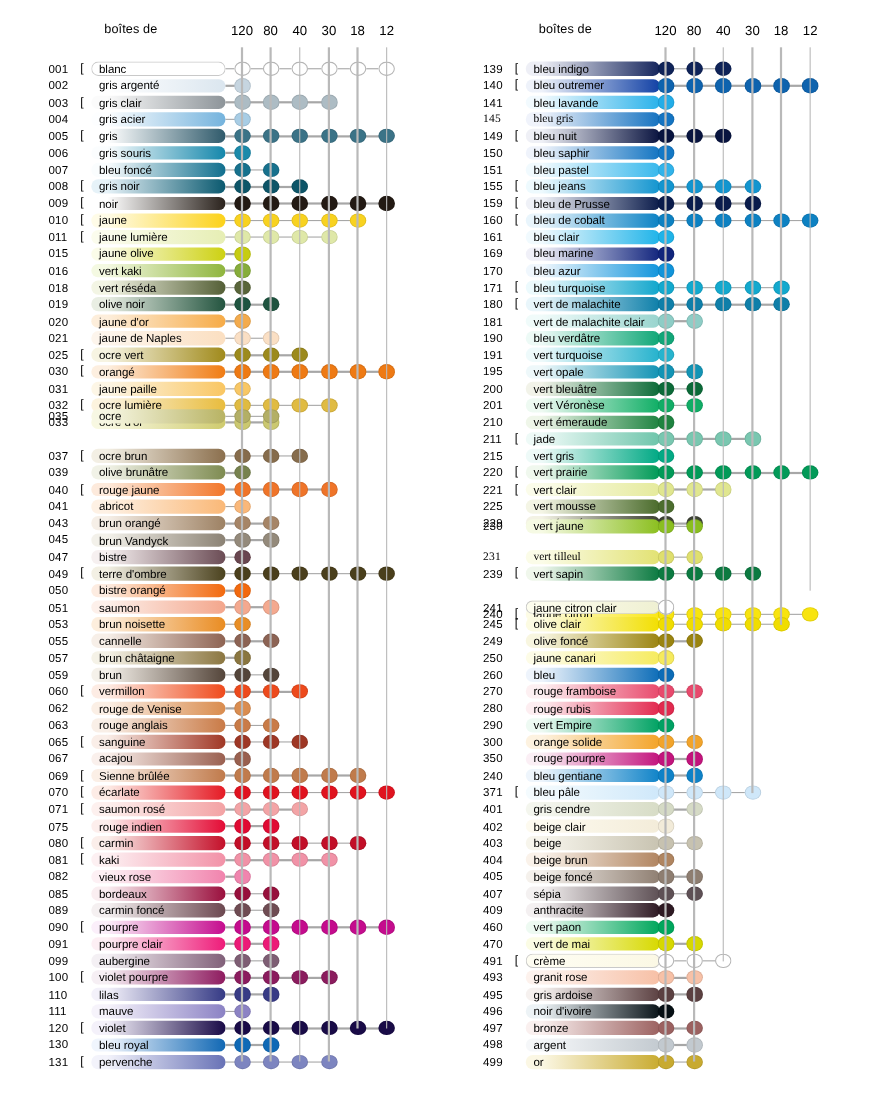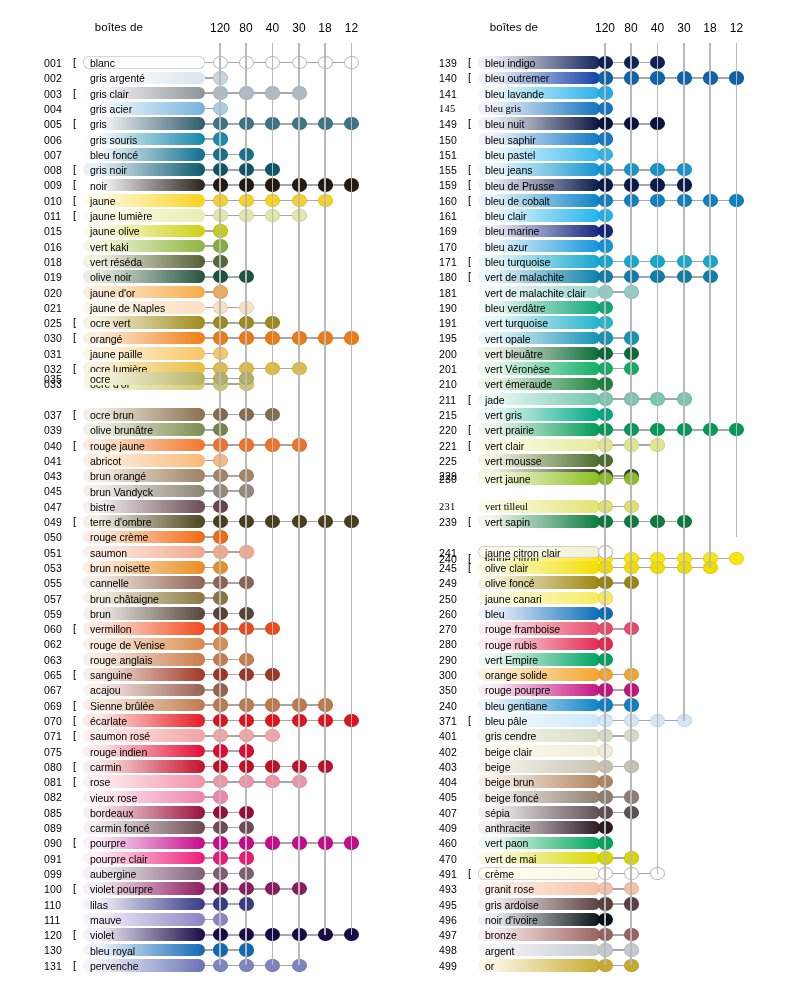--- a/index.html
+++ b/index.html
@@ -418,21 +418,21 @@
           <div class="dot ring" style="left: 220px; background: rgb(74, 63, 28);"></div>
           <div class="dot ring" style="left: 246px; background: rgb(74, 63, 28);"></div>
           <div class="dot ring" style="left: 272.5px; background: rgb(74, 63, 28);"></div>
           <div class="dot ring" style="left: 299px; background: rgb(74, 63, 28);"></div>
           <div class="dot ring" style="left: 325px; background: rgb(74, 63, 28);"></div>
           <div class="dot ring" style="left: 351.5px; background: rgb(74, 63, 28);"></div>
         </div>
         <div class="row" style="top: 529.3px;">
           <div class="code">050</div>
           <div class="swatch" style="background: linear-gradient(to right, rgb(253, 236, 225) 0%, rgb(253, 236, 225) 12%, rgb(242, 105, 14) 100%);"></div>
-          <div class="name">rouge crème</div>
+          <div class="name">bistre orangé</div>
           <div class="conn" style="left: 205px; width: 15px;"></div>
           <div class="dot ring" style="left: 220px; background: rgb(242, 105, 14);"></div>
         </div>
         <div class="row" style="top: 544.6px;">
           <div class="code">051</div>
           <div class="swatch" style="background: linear-gradient(to right, rgb(253, 240, 234) 0%, rgb(253, 240, 234) 12%, rgb(243, 166, 140) 100%);"></div>
           <div class="name">saumon</div>
           <div class="conn" style="left: 205px; width: 15px;"></div>
           <div class="conn" style="left: 220px; width: 26px;"></div>
           <div class="dot ring" style="left: 220px; background: rgb(244, 169, 143);"></div>
@@ -585,21 +585,21 @@
           <div class="dot ring" style="left: 220px; background: rgb(194, 15, 40);"></div>
           <div class="dot ring" style="left: 246px; background: rgb(194, 15, 40);"></div>
           <div class="dot ring" style="left: 272.5px; background: rgb(194, 15, 40);"></div>
           <div class="dot ring" style="left: 299px; background: rgb(194, 15, 40);"></div>
           <div class="dot ring" style="left: 325px; background: rgb(194, 15, 40);"></div>
         </div>
         <div class="row" style="top: 774.1px;">
           <div class="code">081</div>
           <div class="brk">[</div>
           <div class="swatch" style="background: linear-gradient(to right, rgb(253, 240, 242) 0%, rgb(253, 240, 242) 12%, rgb(242, 145, 167) 100%);"></div>
-          <div class="name">rose</div>
+          <div class="name">kaki</div>
           <div class="conn" style="left: 205px; width: 15px;"></div>
           <div class="conn" style="left: 220px; width: 26px;"></div>
           <div class="conn" style="left: 246px; width: 26.5px;"></div>
           <div class="conn" style="left: 272.5px; width: 26.5px;"></div>
           <div class="dot ring" style="left: 220px; background: rgb(241, 146, 167);"></div>
           <div class="dot ring" style="left: 246px; background: rgb(241, 146, 167);"></div>
           <div class="dot ring" style="left: 272.5px; background: rgb(241, 146, 167);"></div>
           <div class="dot ring" style="left: 299px; background: rgb(241, 146, 167);"></div>
         </div>
         <div class="row" style="top: 789.4px;">

